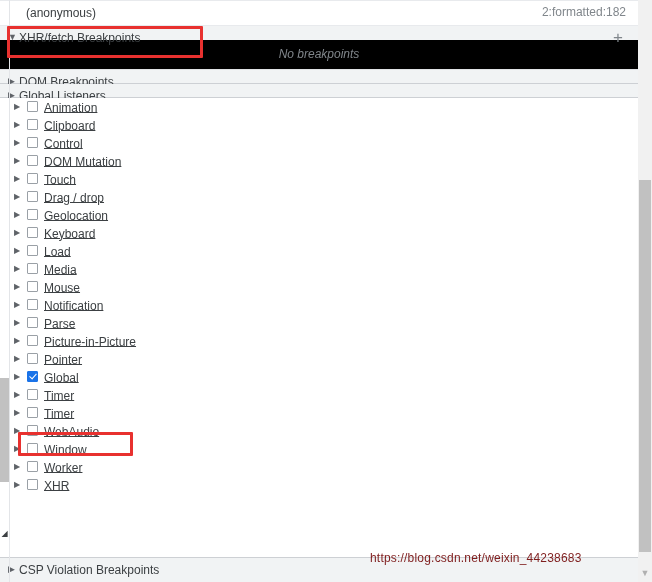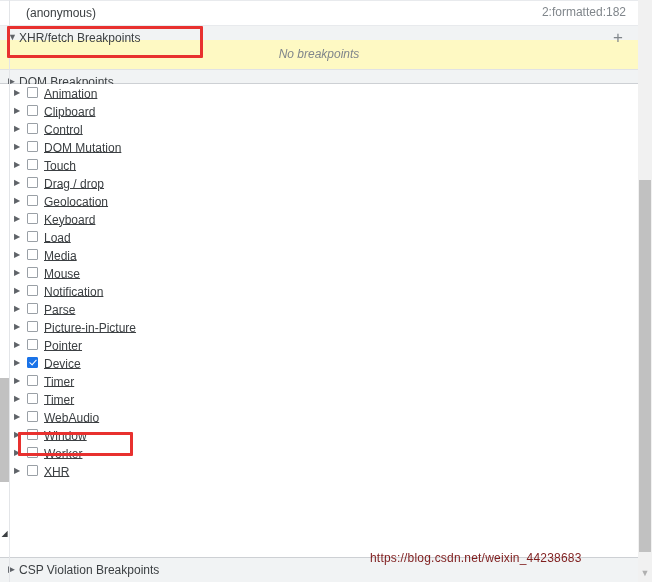--- a/index.html
+++ b/index.html
@@ -91,21 +91,21 @@
     text-align: center;
     color: #80868b;
     font-size: 17px;
     font-weight: 400;
     cursor: pointer;
   }
 
   
   .empty-area {
     height: 29px;
-    background: #fef9c3;
+    background: #000000;
     border-bottom: 1px solid #e0e2e5;
     text-align: center;
     line-height: 29px;
     font-style: italic;
     color: #80868b;
     font-size: 12px;
   }
 
   
   .cat-row {
@@ -289,39 +289,42 @@
       <span class="twisty">▼</span><span>XHR/fetch Breakpoints</span>
       <span class="plus-btn">+</span>
     </div>
 
     <div class="empty-area">No breakpoints</div>
 
     <div class="section-header">
       <span class="twisty">▶</span><span>DOM Breakpoints</span>
     </div>
 
+    <div class="section-header">
+      <span class="twisty">▶</span><span>Global Listeners</span>
+    </div>
 
 
     <div id="event-category-list">
         <div class="cat-row"><span class="arrow">▶</span><span class="cbox"></span><span class="cat-label">Animation</span></div>
         <div class="cat-row"><span class="arrow">▶</span><span class="cbox"></span><span class="cat-label">Clipboard</span></div>
         <div class="cat-row"><span class="arrow">▶</span><span class="cbox"></span><span class="cat-label">Control</span></div>
         <div class="cat-row"><span class="arrow">▶</span><span class="cbox"></span><span class="cat-label">DOM Mutation</span></div>
         <div class="cat-row"><span class="arrow">▶</span><span class="cbox"></span><span class="cat-label">Touch</span></div>
         <div class="cat-row"><span class="arrow">▶</span><span class="cbox"></span><span class="cat-label">Drag / drop</span></div>
         <div class="cat-row"><span class="arrow">▶</span><span class="cbox"></span><span class="cat-label">Geolocation</span></div>
         <div class="cat-row"><span class="arrow">▶</span><span class="cbox"></span><span class="cat-label">Keyboard</span></div>
         <div class="cat-row"><span class="arrow">▶</span><span class="cbox"></span><span class="cat-label">Load</span></div>
         <div class="cat-row"><span class="arrow">▶</span><span class="cbox"></span><span class="cat-label">Media</span></div>
         <div class="cat-row"><span class="arrow">▶</span><span class="cbox"></span><span class="cat-label">Mouse</span></div>
         <div class="cat-row"><span class="arrow">▶</span><span class="cbox"></span><span class="cat-label">Notification</span></div>
         <div class="cat-row"><span class="arrow">▶</span><span class="cbox"></span><span class="cat-label">Parse</span></div>
         <div class="cat-row"><span class="arrow">▶</span><span class="cbox"></span><span class="cat-label">Picture-in-Picture</span></div>
         <div class="cat-row"><span class="arrow">▶</span><span class="cbox"></span><span class="cat-label">Pointer</span></div>
-        <div class="cat-row"><span class="arrow">▶</span><span class="cbox checked"></span><span class="cat-label">Device</span></div>
+        <div class="cat-row"><span class="arrow">▶</span><span class="cbox checked"></span><span class="cat-label">Global</span></div>
         <div class="cat-row"><span class="arrow">▶</span><span class="cbox"></span><span class="cat-label">Timer</span></div>
         <div class="cat-row"><span class="arrow">▶</span><span class="cbox"></span><span class="cat-label">Timer</span></div>
         <div class="cat-row"><span class="arrow">▶</span><span class="cbox"></span><span class="cat-label">WebAudio</span></div>
         <div class="cat-row"><span class="arrow">▶</span><span class="cbox"></span><span class="cat-label">Window</span></div>
         <div class="cat-row"><span class="arrow">▶</span><span class="cbox"></span><span class="cat-label">Worker</span></div>
         <div class="cat-row"><span class="arrow">▶</span><span class="cbox"></span><span class="cat-label">XHR</span></div>
       </div>
 
     <div class="bottom-header">
       <span class="twisty">▶</span><span>CSP Violation Breakpoints</span>

